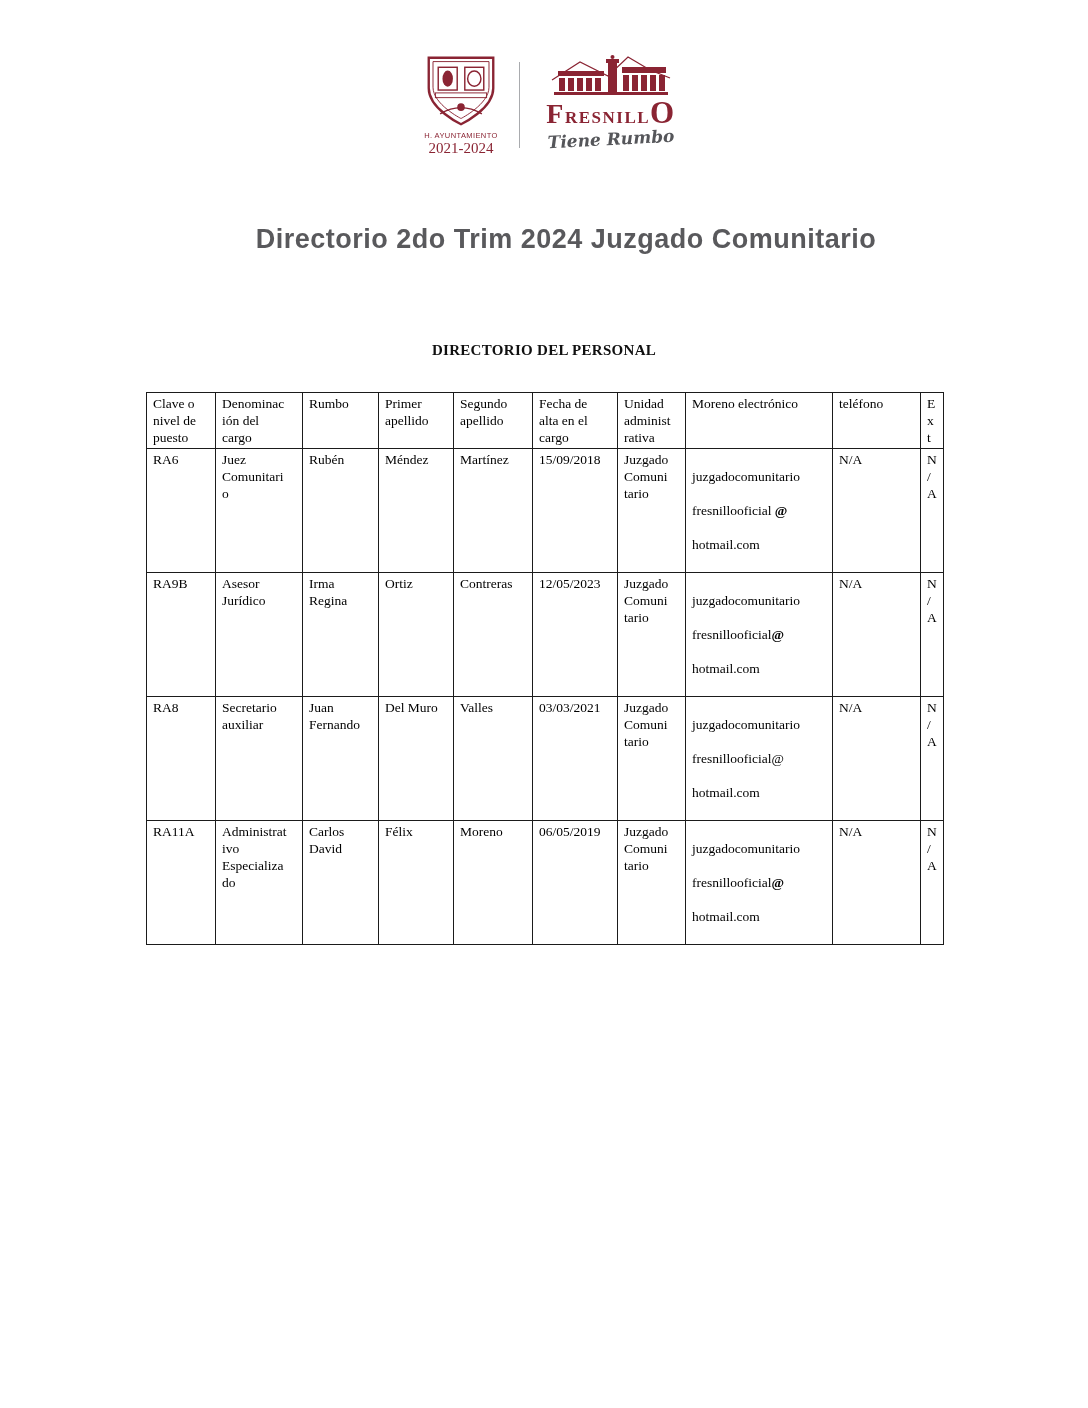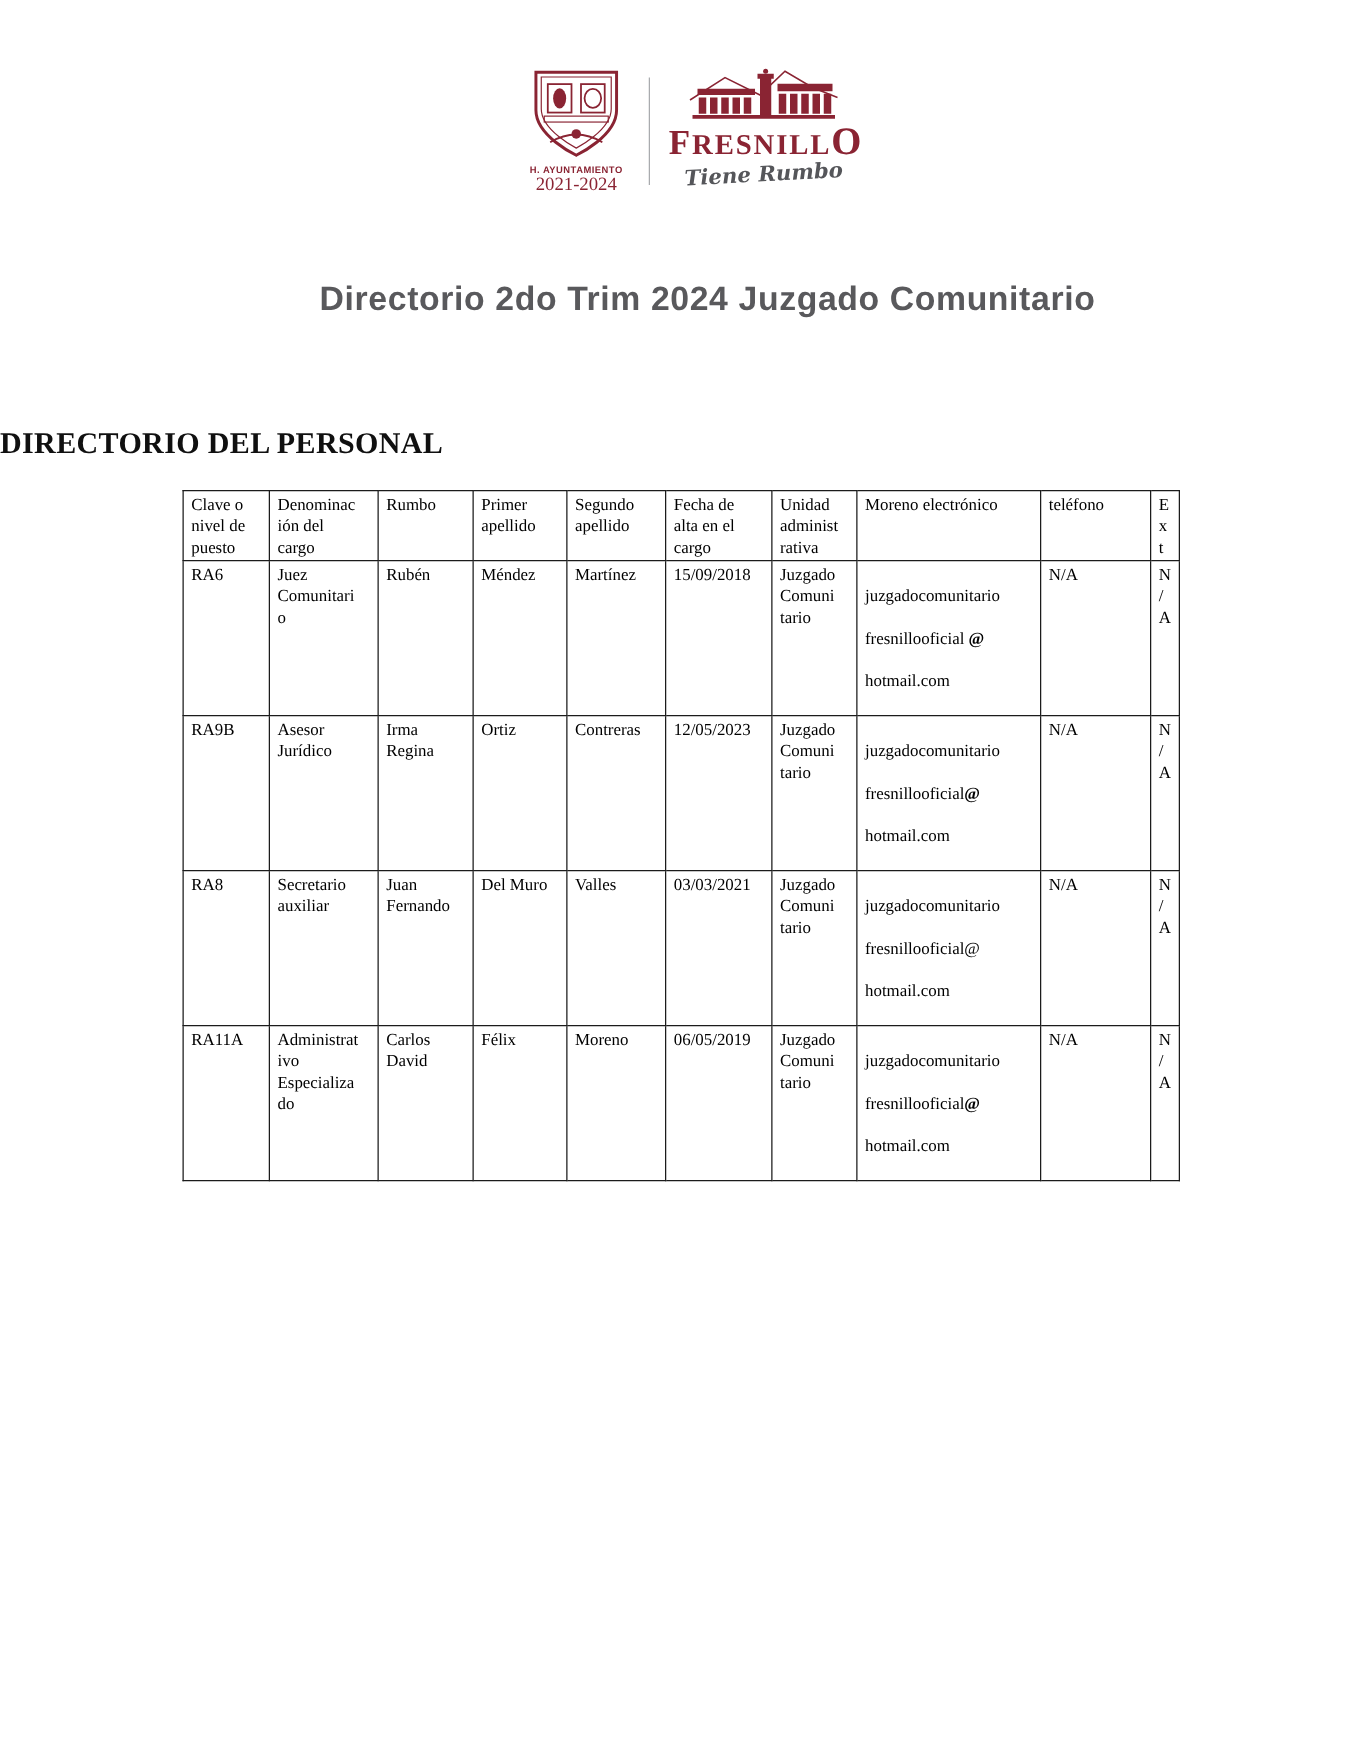--- a/index.html
+++ b/index.html
@@ -6,40 +6,40 @@
   .page {
     position:relative; width:1088px; height:1408px; background:#ffffff;
     font-family:"Liberation Serif", serif; color:#000; overflow:hidden;
     --brand:#8a2433; --tagline:#55565a;
   }
 
   
   .logo-header { position:absolute; top:54px; left:418px; display:flex; align-items:flex-start; gap:15px; }
   .crest-block { width:86px; text-align:center; color:var(--brand); }
   .crest-svg { width:76px; height:74px; display:block; margin:0 auto; }
-  .crest-caption { font-family:"Liberation Sans", sans-serif; font-weight:bold; font-size:7.5px; letter-spacing:.4px; margin-top:3px; white-space:nowrap; }
+  .crest-caption { font-family:"Liberation Sans", sans-serif; font-weight:normal; font-size:7.5px; letter-spacing:.4px; margin-top:3px; white-space:nowrap; }
   .crest-years { font-size:15px; font-weight:normal; line-height:1.1; }
   .logo-divider { width:1px; height:86px; background:#a9abae; margin-top:8px; }
   .brand-block { text-align:center; color:var(--brand); width:152px; }
   .building-svg { width:124px; height:42px; display:block; margin:0 auto; }
   .wordmark { font-weight:bold; letter-spacing:1.5px; line-height:1; margin-top:1px; white-space:nowrap; }
   .wm-f { font-size:28px; }
-  .wm-mid { font-size:23px; }
+  .wm-mid { font-size:17px; }
   .wm-o { font-size:31px; }
   .tagline { font-family:"DejaVu Serif", serif; font-style:italic; font-weight:bold; font-size:17px; color:var(--tagline); transform:rotate(-3deg); margin-top:1px; }
 
   
   .doc-title {
     position:absolute; top:224px; left:22px; width:1088px; margin:0; text-align:center;
     font-family:"Liberation Sans", sans-serif; font-size:27px; font-weight:bold;
     color:#59595c; letter-spacing:.5px;
   }
   .section-title {
-    position:absolute; top:342px; left:0; width:1088px; margin:0; 
-    font-size:24px; font-weight:bold; color:#101010; letter-spacing:.3px;
+    position:absolute; top:342px; left:0; width:1088px; margin:0; text-align:center;
+    font-size:15px; font-weight:bold; color:#101010; letter-spacing:.3px;
   }
 
   
   .table-wrap { position:absolute; top:392px; left:146px; }
   table.personnel { border-collapse:collapse; table-layout:fixed; width:797px; }
   .personnel th, .personnel td {
     border:1.5px solid #1b1b1b; vertical-align:top; text-align:left;
     font-size:13.5px; line-height:17px; font-weight:normal;
     padding:2px 2px 2px 6px; white-space:pre-line; overflow:hidden;
   }

